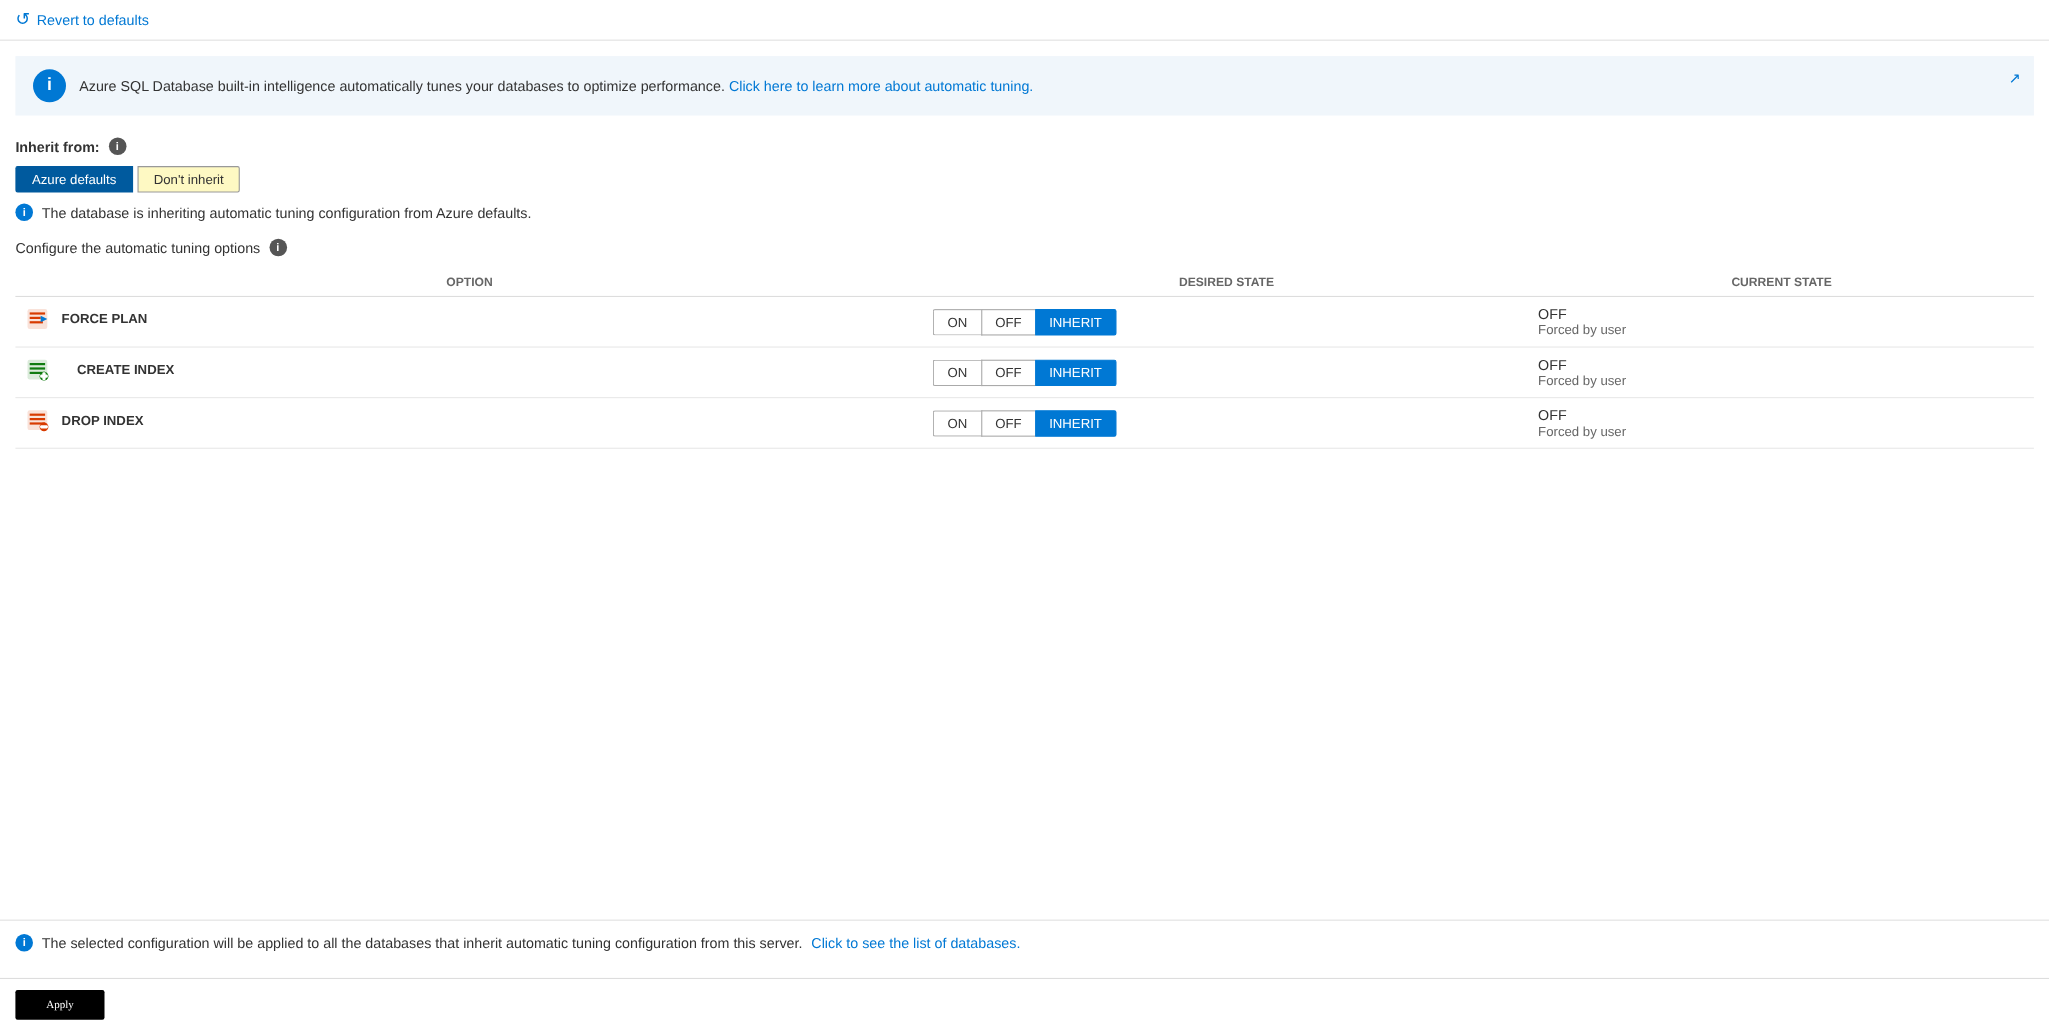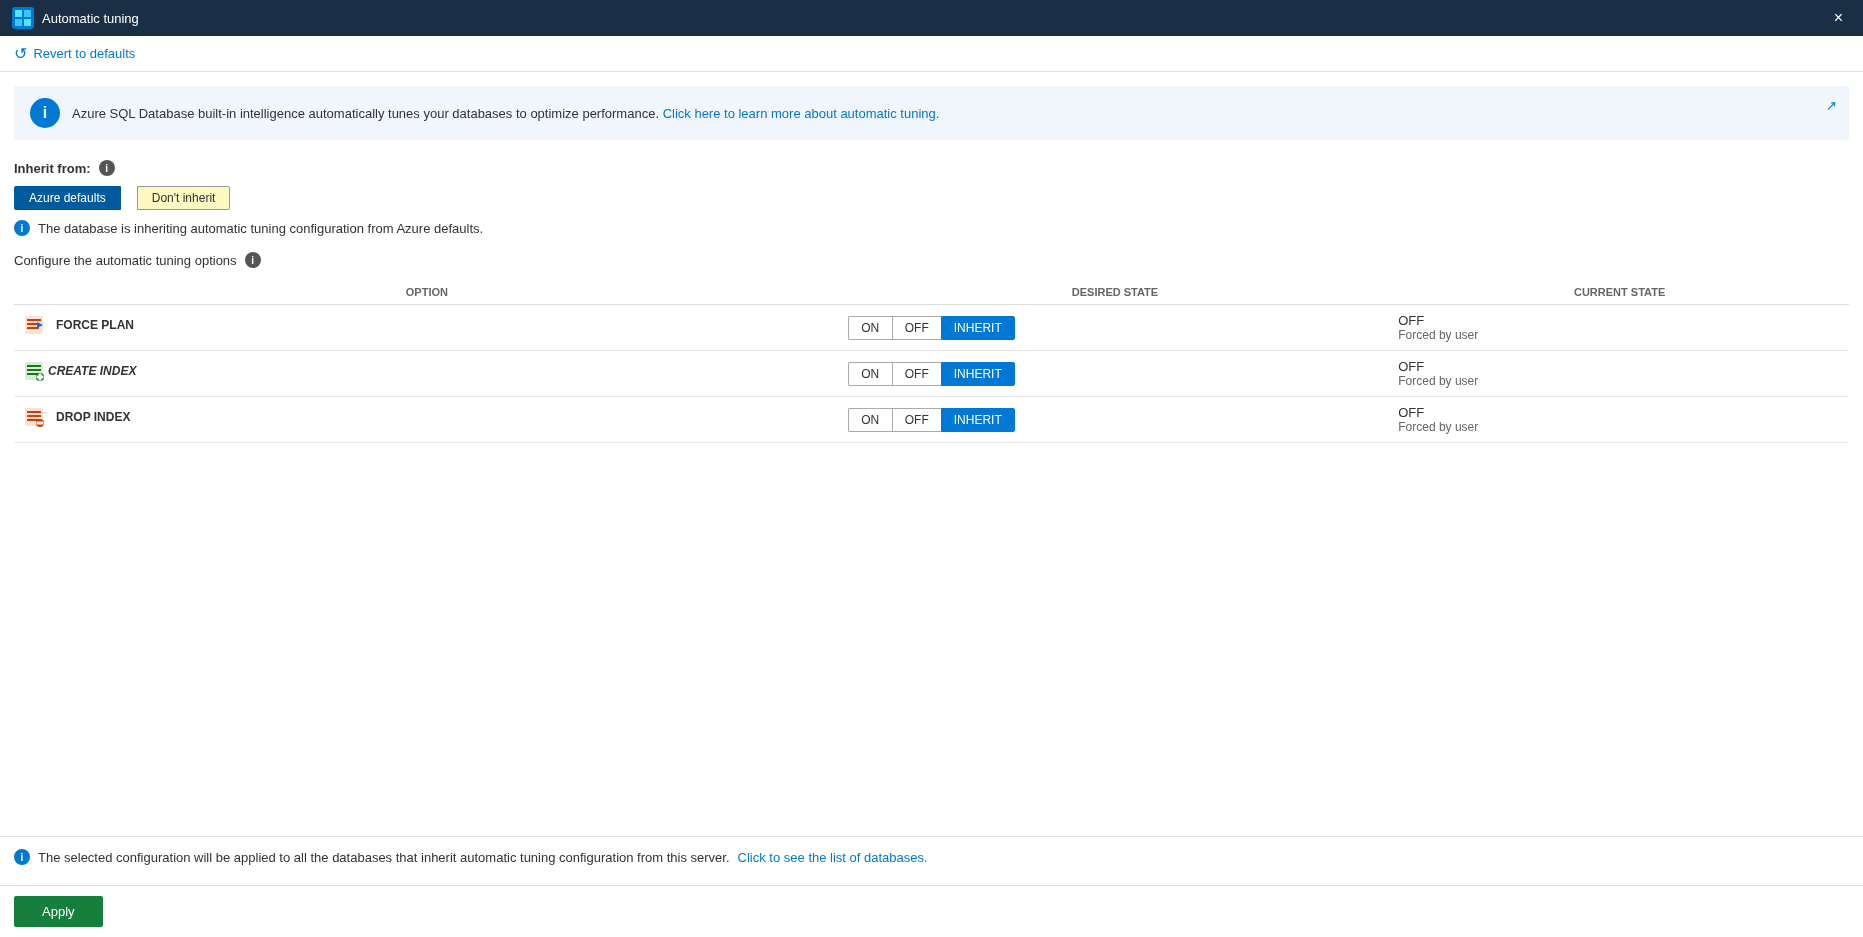--- a/index.html
+++ b/index.html
@@ -68,21 +68,21 @@
       display: flex; align-items: center; gap: 8px; margin-bottom: 10px;
     }
     .inherit-label { font-size: 13px; font-weight: 600; }
     .info-circle {
       width: 16px; height: 16px; border-radius: 50%;
       background: #555; color: #fff;
       display: inline-flex; align-items: center; justify-content: center;
       font-size: 10px; font-weight: bold; cursor: help;
     }
 
-    .toggle-group { display: flex; gap: 16px; margin-bottom: 10px; }
+    .toggle-group { display: flex; gap: 4px; margin-bottom: 10px; }
     .toggle-btn {
       padding: 4px 14px;
       border: 1px solid #999;
       background: #fef9c3;
       cursor: pointer;
       font-size: 12px;
       color: #333;
     }
     .toggle-btn.active {
       background: #005a9e;
@@ -171,56 +171,45 @@
     }
 
     .apply-bar {
       position: absolute;
       bottom: 0; left: 0; right: 0;
       padding: 10px 14px;
       background: #fff;
       border-top: 1px solid #ddd;
     }
     .apply-btn {
-      background: #15803d;
+      background: #000000;
       color: #fff;
       border: none;
       padding: 8px 28px;
-      font-size: 13px;
+      font-size: 10px;
       cursor: pointer;
       border-radius: 2px;
+      font-family: Liberation Serif, serif;
     }
 
     .panel {
       position: relative;
       width: 1863px; height: 937px;
       overflow: hidden;
     }
 
     .col-option { width: 45%; }
     .col-desired { width: 30%; }
     .col-current { width: 25%; }
   </style>
 </head>
 <body>
 
 <div class="panel">
 
-  <div class="title-bar">
-    <div class="title-bar-icon">
-      <svg width="18" height="18" viewBox="0 0 18 18">
-        <rect x="1" y="1" width="7" height="7" fill="#50e6ff"></rect>
-        <rect x="10" y="1" width="7" height="7" fill="#50e6ff" opacity="0.7"></rect>
-        <rect x="1" y="10" width="7" height="7" fill="#50e6ff" opacity="0.7"></rect>
-        <rect x="10" y="10" width="7" height="7" fill="#50e6ff"></rect>
-      </svg>
-    </div>
-    <span class="title-bar-title">Automatic tuning</span>
-    <button class="title-bar-close">×</button>
-  </div>
 
   <div class="toolbar">
     <button class="revert-btn">
       <span class="revert-icon">↺</span>
       <span>Revert to defaults</span>
     </button>
   </div>
 
   <div class="info-banner">
     <div class="info-banner-icon">i</div>
@@ -281,21 +270,21 @@
                   <button class="state-btn">OFF</button>
                   <button class="state-btn active-inherit">INHERIT</button>
                 </div>
               </td>
               <td>
     <div class="current-state">OFF</div>
     <div class="current-state-sub">Forced by user</div>
   </td>
             </tr>
             <tr>
-              <td style="display: flex; align-items: center; gap: 2px; font-style: italic;">
+              <td style="display: flex; align-items: center; gap: 24px;">
     <span class="option-icon">
                   <svg width="22" height="22" viewBox="0 0 22 22">
     <rect x="2" y="2" width="18" height="18" rx="2" fill="#107c10" opacity="0.15"></rect>
     <rect x="4" y="5" width="14" height="2" fill="#107c10"></rect>
     <rect x="4" y="9" width="14" height="2" fill="#107c10"></rect>
     <rect x="4" y="13" width="14" height="2" fill="#107c10"></rect>
     <circle cx="17" cy="17" r="4" fill="#107c10"></circle>
     <rect x="15.5" y="13.5" width="3" height="7" rx="1" fill="white"></rect>
     <rect x="13.5" y="15.5" width="7" height="3" rx="1" fill="white"></rect>
   </svg>

